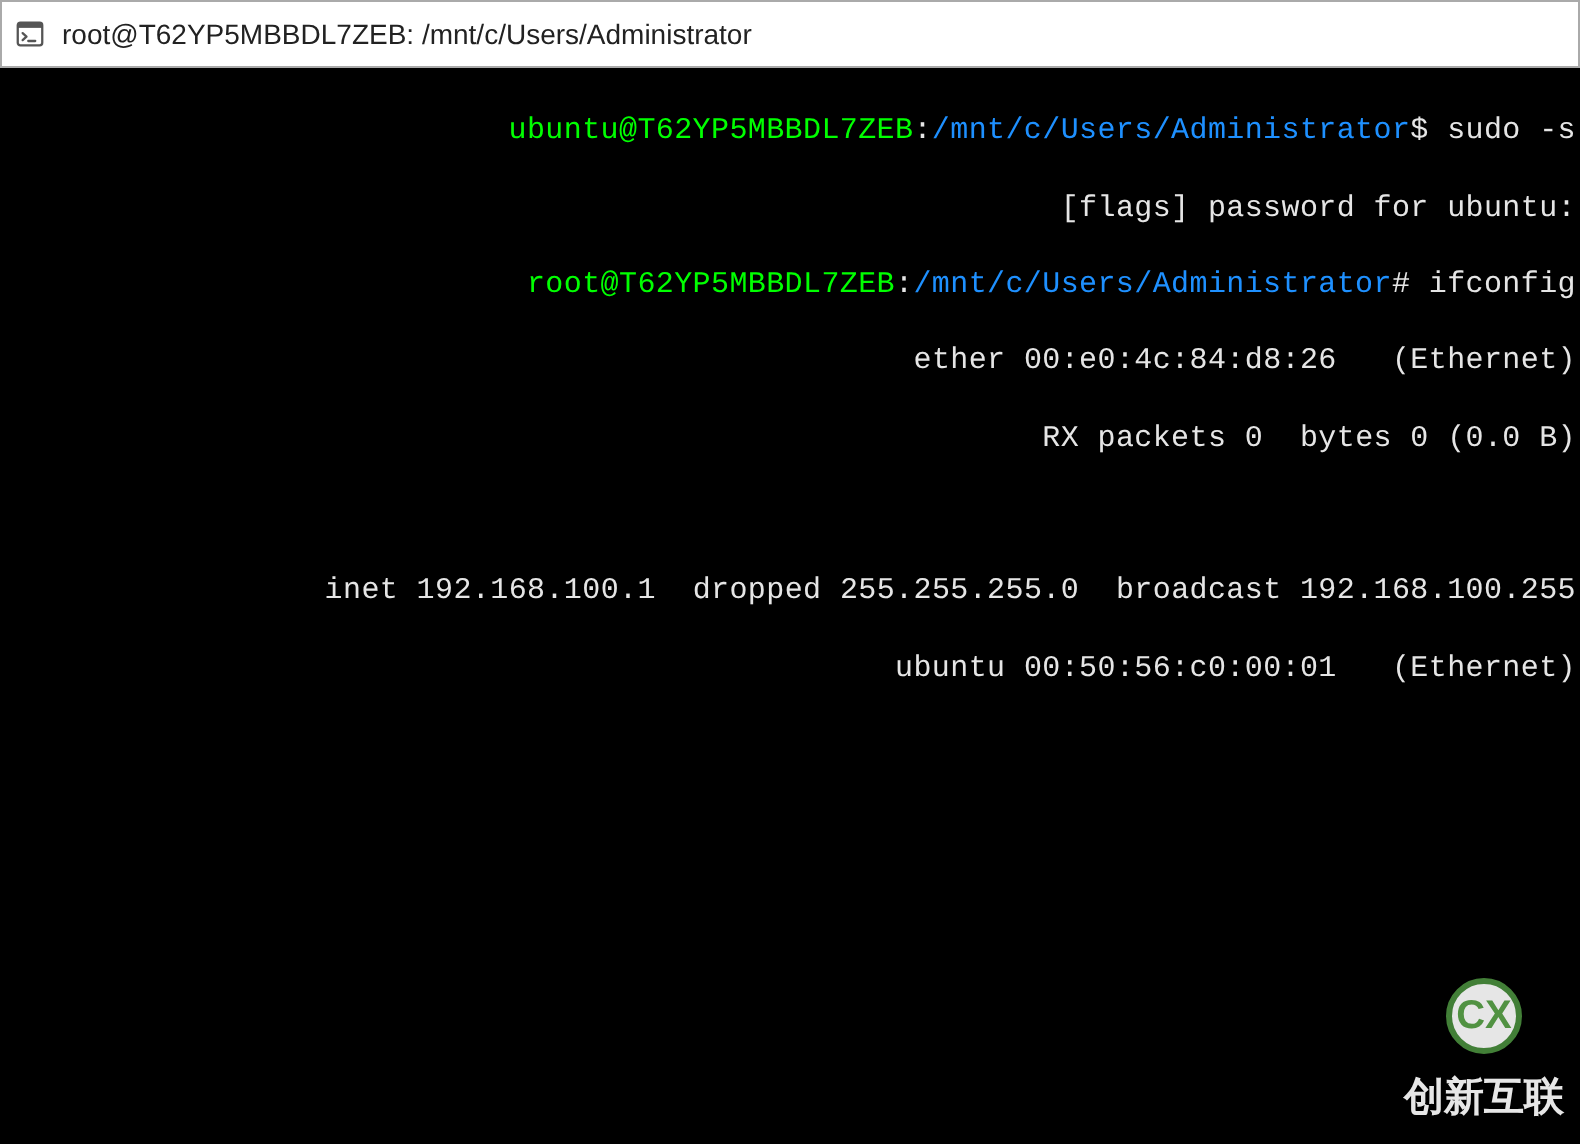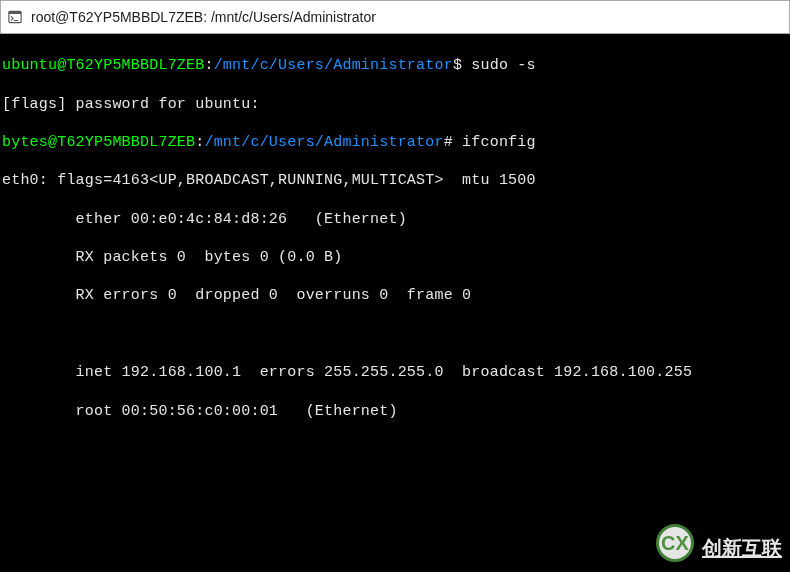--- a/index.html
+++ b/index.html
@@ -39,79 +39,77 @@
     height: calc(100% - 28px);
     padding: 3px 2px;
     line-height: 1.28;
     white-space: pre;
     overflow: hidden;
     letter-spacing: 0.2px;
   }
   .green { color: #00ff00; }
   .blue  { color: #1e90ff; }
   .white { color: #e5e5e5; }
-  .row { display: block; }
+  .row { display: block; text-align: right; }
 
   .watermark {
     position: absolute;
     right: 8px;
     bottom: 10px;
     display: flex;
-    align-items: flex-end;
+    align-items: center;
     gap: 8px;
     opacity: 0.9;
+    flex-direction: column;
   }
   .wm-logo {
     width: 38px; height: 38px;
     border-radius: 50%;
     background: #fff;
     color: #5aa24a;
     display: flex;
     align-items: center;
     justify-content: center;
     font-family: Arial, sans-serif;
     font-weight: bold;
     font-size: 20px;
     border: 3px solid #4a8d3e;
   }
   .wm-text {
     font-family: "Microsoft YaHei", Arial, sans-serif;
     font-size: 20px;
     font-weight: 700;
     color: #fff;
     text-shadow: 0 0 4px rgba(0,0,0,0.7);
-    text-decoration: underline;
   }
 </style>
 </head>
 <body>
 
 <div class="titlebar">
   <span class="icon">
     <svg viewBox="0 0 16 16" width="14" height="14">
       <rect x="1" y="1.5" width="14" height="13" rx="1.5" fill="none" stroke="#555" stroke-width="1.3"></rect>
       <rect x="1" y="1.5" width="14" height="3" fill="#555"></rect>
       <path d="M3.8 7.5 L6 9.5 L3.8 11.5" fill="none" stroke="#555" stroke-width="1.3" stroke-linecap="round" stroke-linejoin="round"></path>
       <line x1="7" y1="12" x2="11" y2="12" stroke="#555" stroke-width="1.3" stroke-linecap="round"></line>
     </svg>
   </span>
   <span>root@T62YP5MBBDL7ZEB: /mnt/c/Users/Administrator</span>
 </div>
 
 <div class="terminal">
 <span class="row"><span class="green">ubuntu@T62YP5MBBDL7ZEB</span><span class="white">:</span><span class="blue">/mnt/c/Users/Administrator</span><span class="white">$</span><span class="white"> </span><span class="white">sudo -s</span></span>
 <span class="row white">[flags] password for ubuntu:</span>
-<span class="row"><span class="green">bytes@T62YP5MBBDL7ZEB</span><span class="white">:</span><span class="blue">/mnt/c/Users/Administrator</span><span class="white">#</span><span class="white"> </span><span class="white">ifconfig</span></span>
-<span class="row white">eth0: flags=4163&lt;UP,BROADCAST,RUNNING,MULTICAST&gt;  mtu 1500</span>
+<span class="row"><span class="green">root@T62YP5MBBDL7ZEB</span><span class="white">:</span><span class="blue">/mnt/c/Users/Administrator</span><span class="white">#</span><span class="white"> </span><span class="white">ifconfig</span></span>
 <span class="row white">        ether 00:e0:4c:84:d8:26   (Ethernet)</span>
 <span class="row white">        RX packets 0  bytes 0 (0.0 B)</span>
-<span class="row white">        RX errors 0  dropped 0  overruns 0  frame 0</span>
 <span class="row white"> </span>
-<span class="row white">        inet 192.168.100.1  errors 255.255.255.0  broadcast 192.168.100.255</span>
-<span class="row white">        root 00:50:56:c0:00:01   (Ethernet)</span>
+<span class="row white">        inet 192.168.100.1  dropped 255.255.255.0  broadcast 192.168.100.255</span>
+<span class="row white">        ubuntu 00:50:56:c0:00:01   (Ethernet)</span>
 
 
 
 
 
 
 
 
 
 

